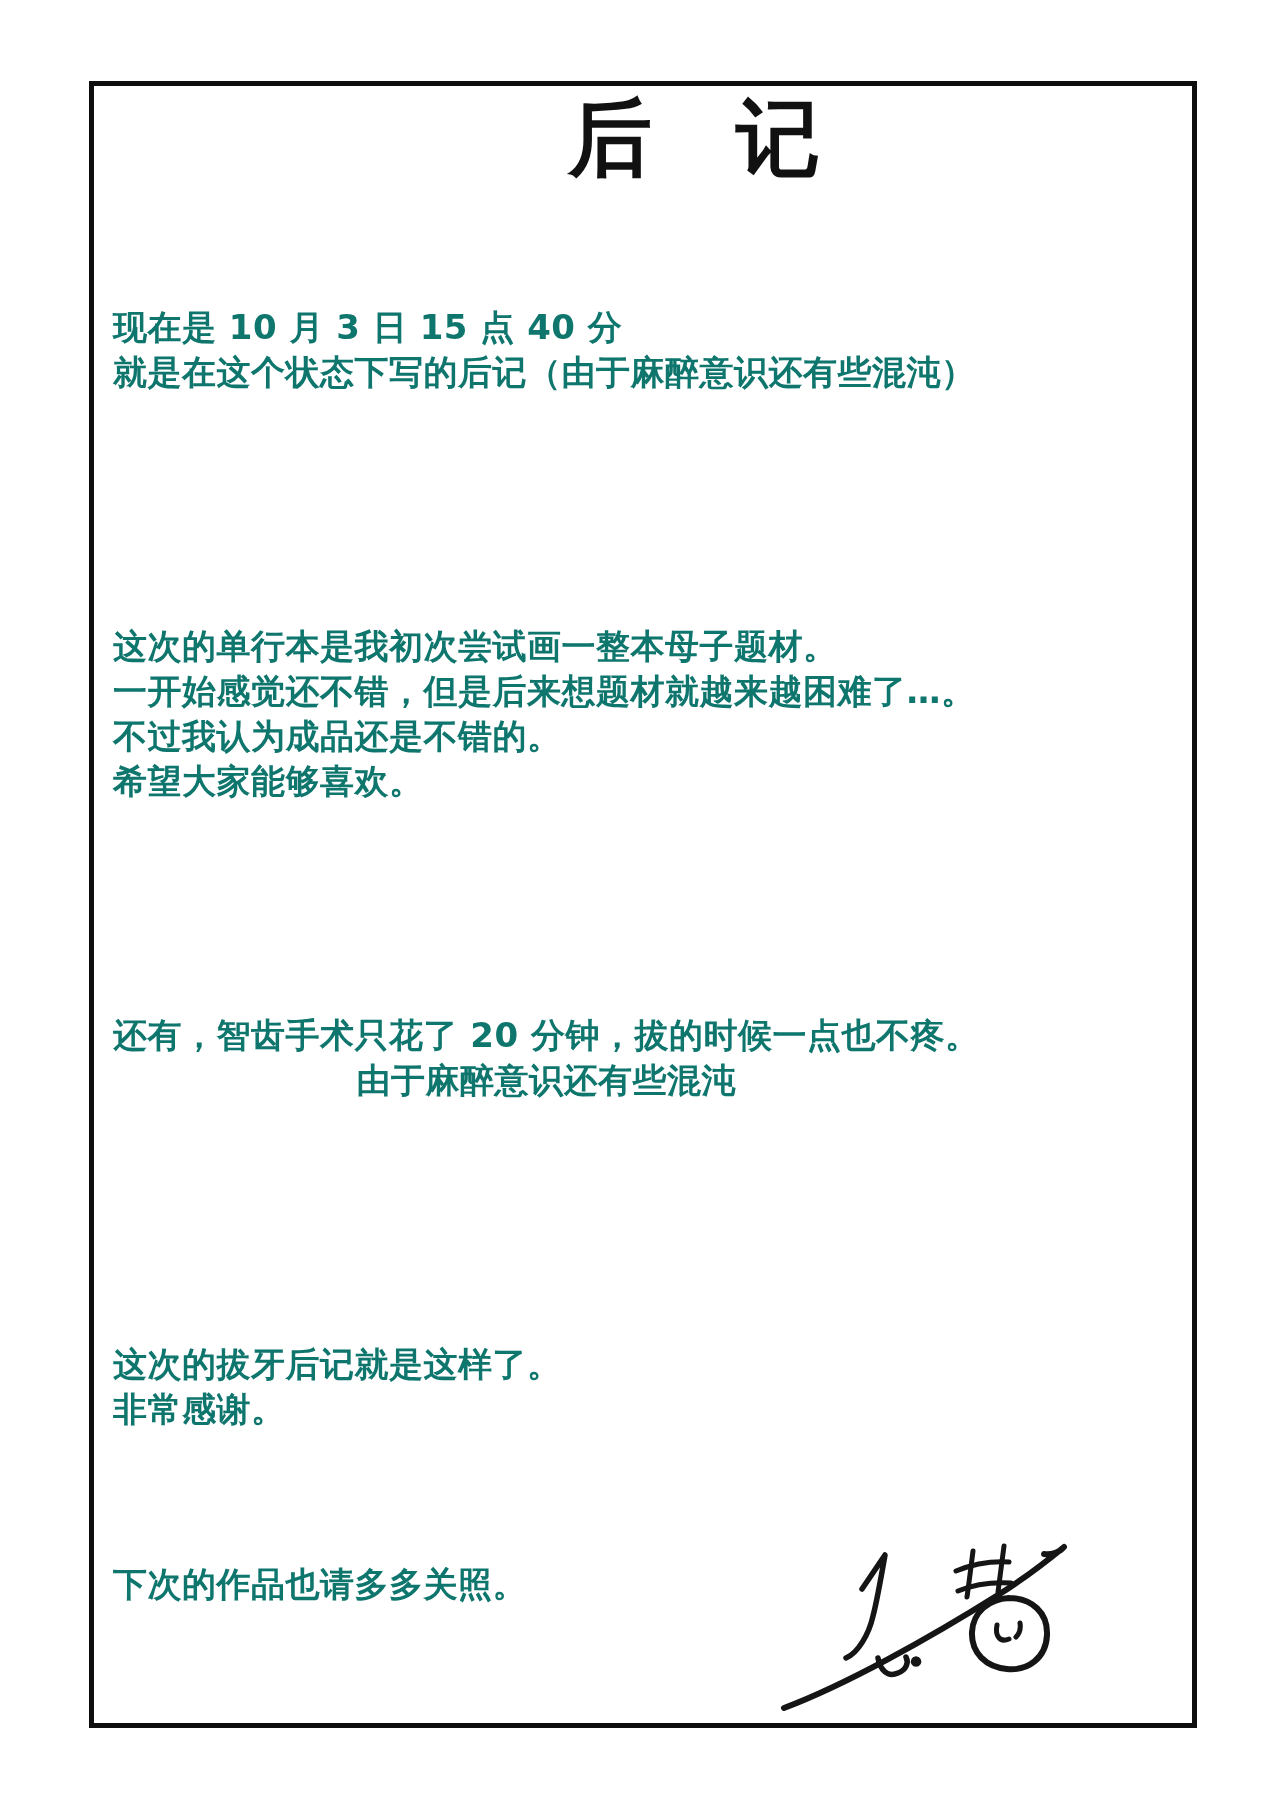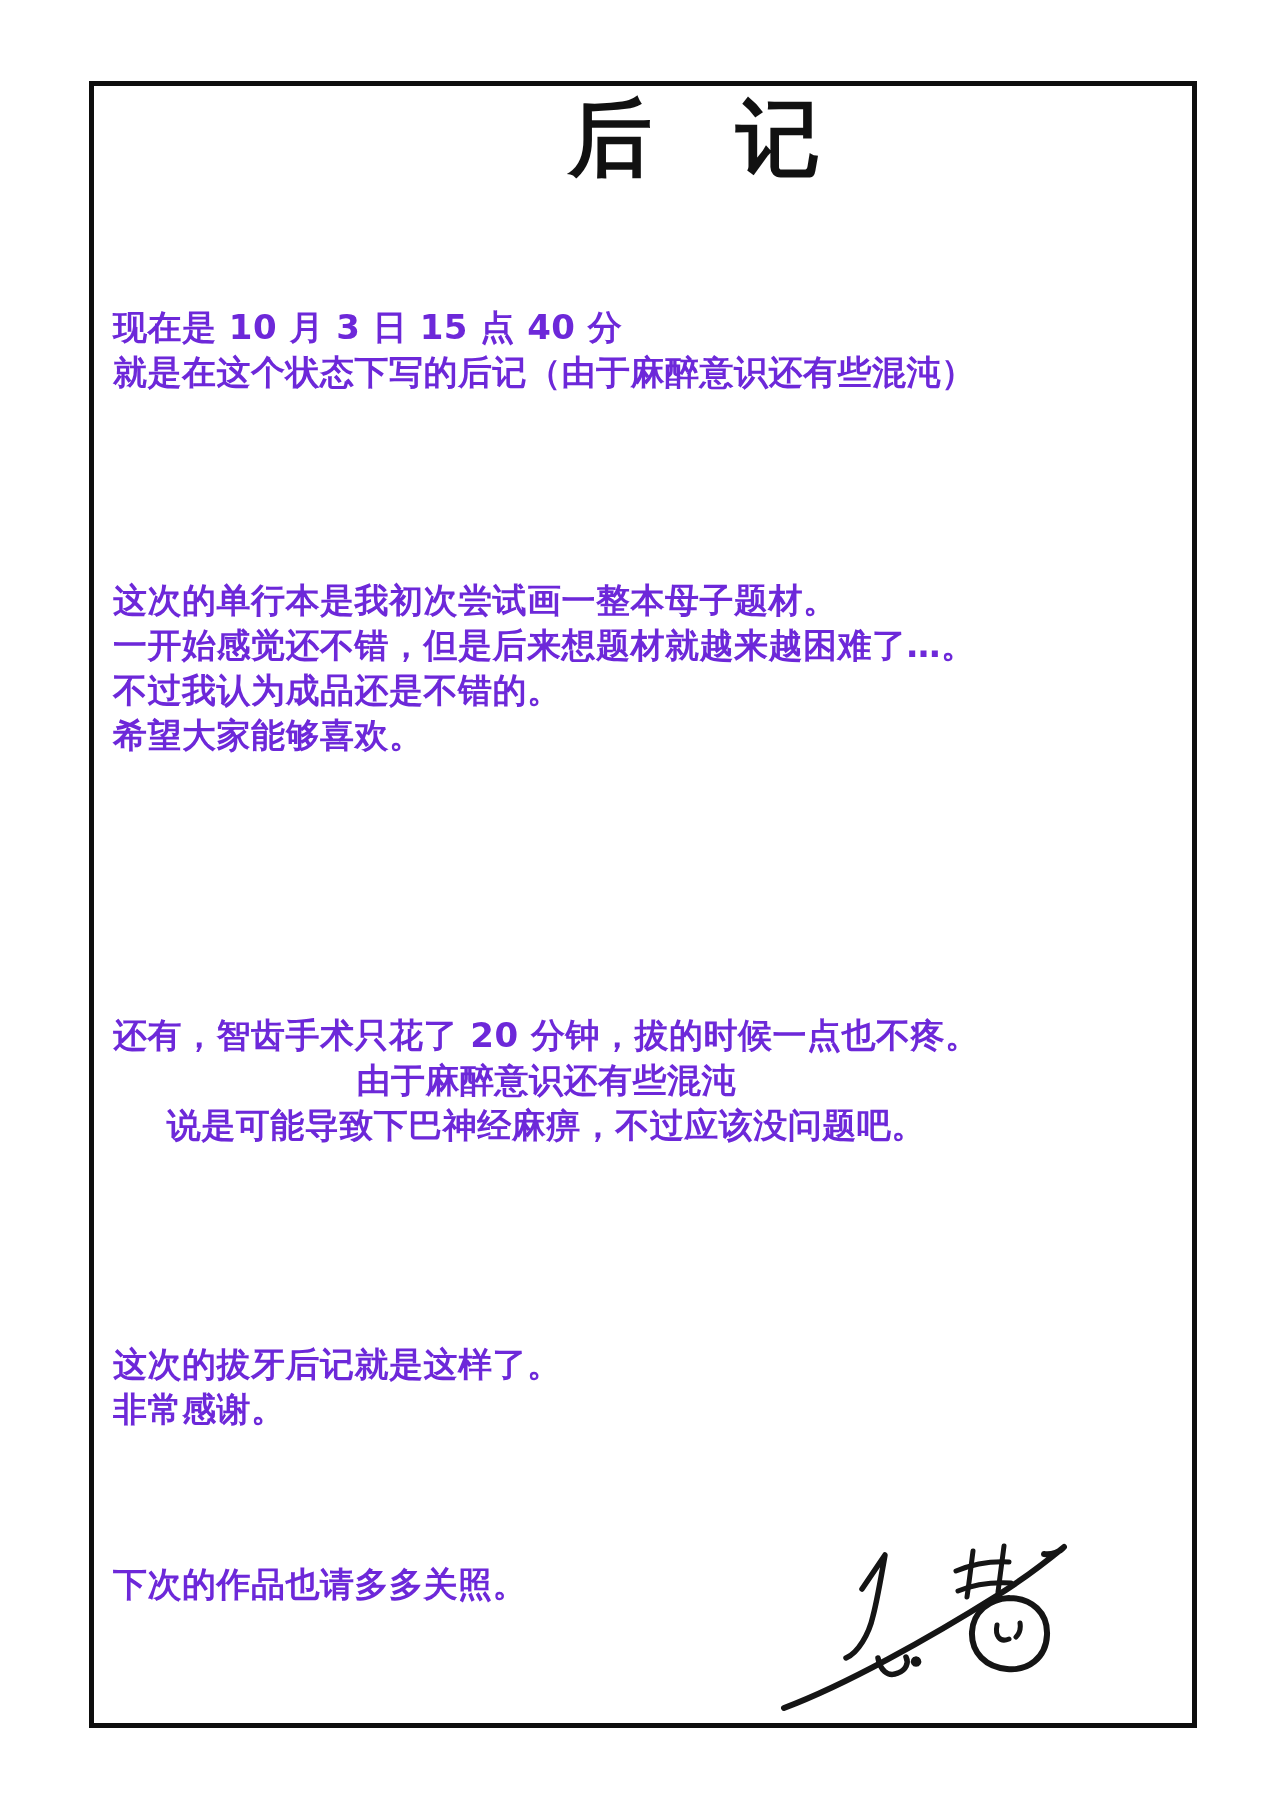--- a/index.html
+++ b/index.html
@@ -37,26 +37,26 @@
     color: #111111;
     line-height: 1.2;
     white-space: nowrap;
   }
   .para {
     position: absolute;
     left: 113px;
     font-size: 34px;
     font-weight: bold;
     line-height: 45px;
-    color: #6d28d9;
+    color: #0f766e;
     white-space: nowrap;
     letter-spacing: 0.5px;
   }
   .p1 { top: 305px; }
-  .p2 { top: 578px; }
+  .p2 { top: 624px; }
   .p3 { top: 1013px; text-align: center; }
   .p4 { top: 1342px; }
   .p5 { top: 1562px; }
   .signature {
     position: absolute;
     left: 770px;
     top: 1505px;
     width: 360px;
     height: 225px;
   }
@@ -83,21 +83,20 @@
   <div class="para p2">
     <div>这次的单行本是我初次尝试画一整本母子题材。</div>
     <div>一开始感觉还不错，但是后来想题材就越来越困难了…。</div>
     <div>不过我认为成品还是不错的。</div>
     <div>希望大家能够喜欢。</div>
   </div>
 
   <div class="para p3">
     <div>还有，智齿手术只花了 20 分钟，拔的时候一点也不疼。</div>
     <div>由于麻醉意识还有些混沌</div>
-    <div>说是可能导致下巴神经麻痹，不过应该没问题吧。</div>
   </div>
 
   <div class="para p4">
     <div>这次的拔牙后记就是这样了。</div>
     <div>非常感谢。</div>
   </div>
 
   <div class="para p5">
     <div>下次的作品也请多多关照。</div>
   </div>

